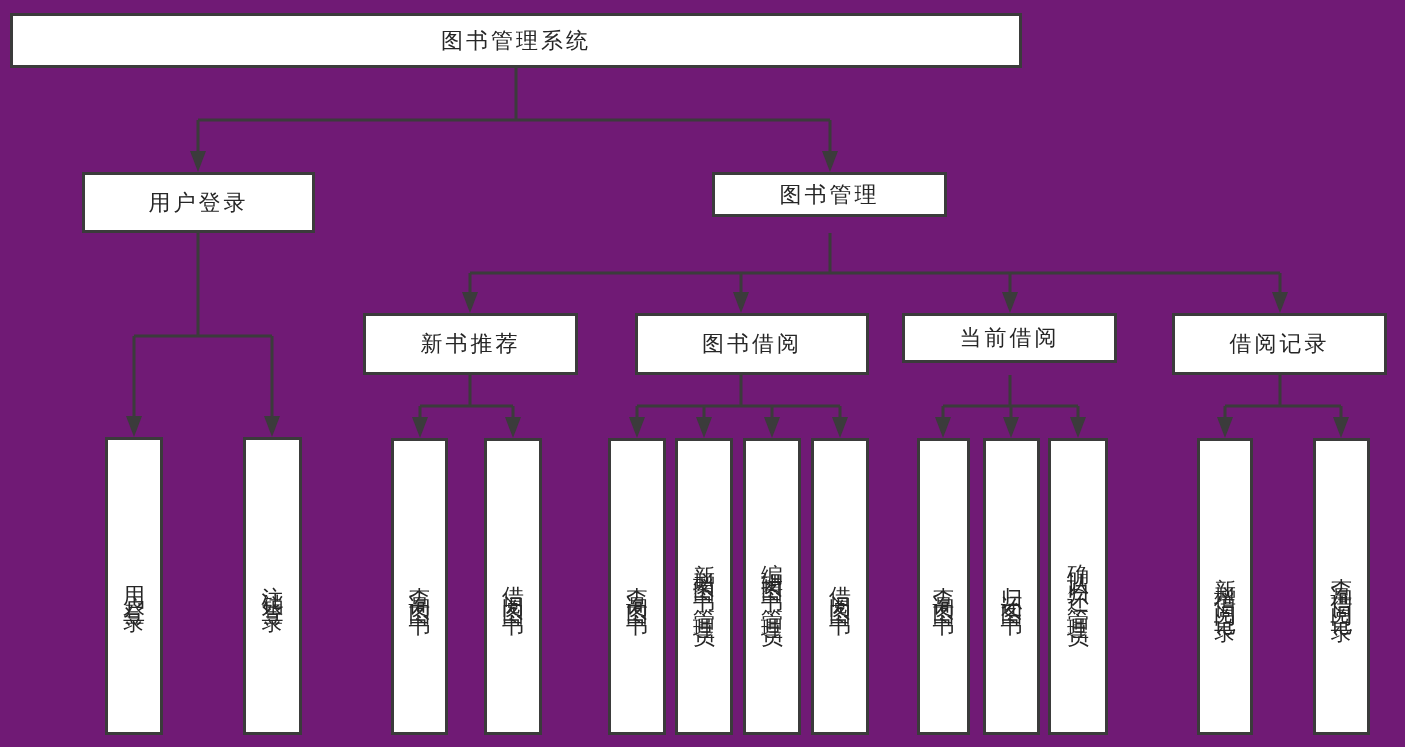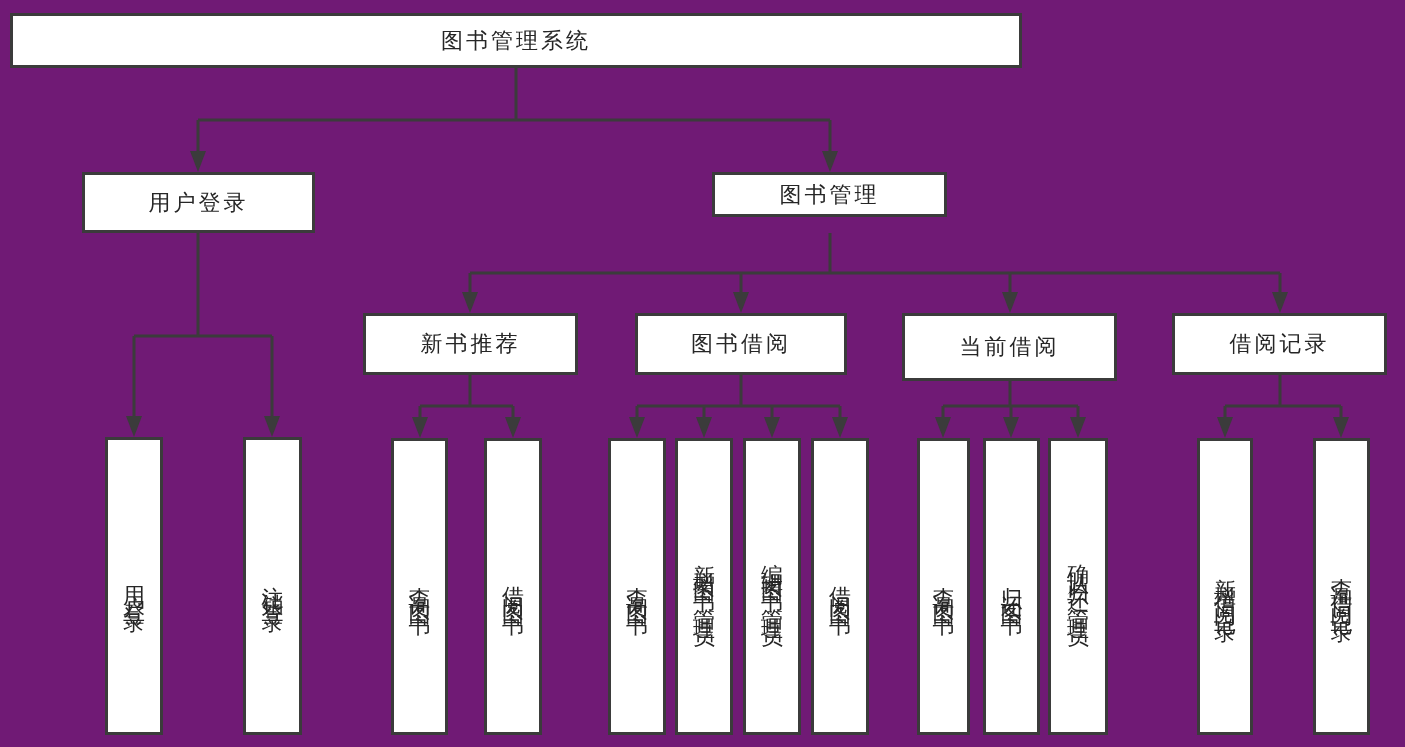--- a/index.html
+++ b/index.html
@@ -100,24 +100,24 @@
   <div class="box hbox" style="left:82px;top:172px;width:233px;height:61px">
     <span>用户登录</span>
   </div>
   <div class="box hbox" style="left:712px;top:172px;width:235px;height:45px">
     <span>图书管理</span>
   </div>
 
   <div class="box hbox" style="left:363px;top:313px;width:215px;height:62px">
     <span>新书推荐</span>
   </div>
-  <div class="box hbox" style="left:635px;top:313px;width:212px;height:62px">
+  <div class="box hbox" style="left:635px;top:313px;width:234px;height:62px">
     <span>图书借阅</span>
   </div>
-  <div class="box hbox" style="left:902px;top:313px;width:215px;height:68px">
+  <div class="box hbox" style="left:902px;top:313px;width:215px;height:50px">
     <span>当前借阅</span>
   </div>
   <div class="box hbox" style="left:1172px;top:313px;width:215px;height:62px">
     <span>借阅记录</span>
   </div>
 
   <div class="box vbox" style="left:105px;top:437px;width:58px;height:298px">
     <span>用户登录</span>
   </div>
   <div class="box vbox" style="left:243px;top:437px;width:59px;height:298px">

